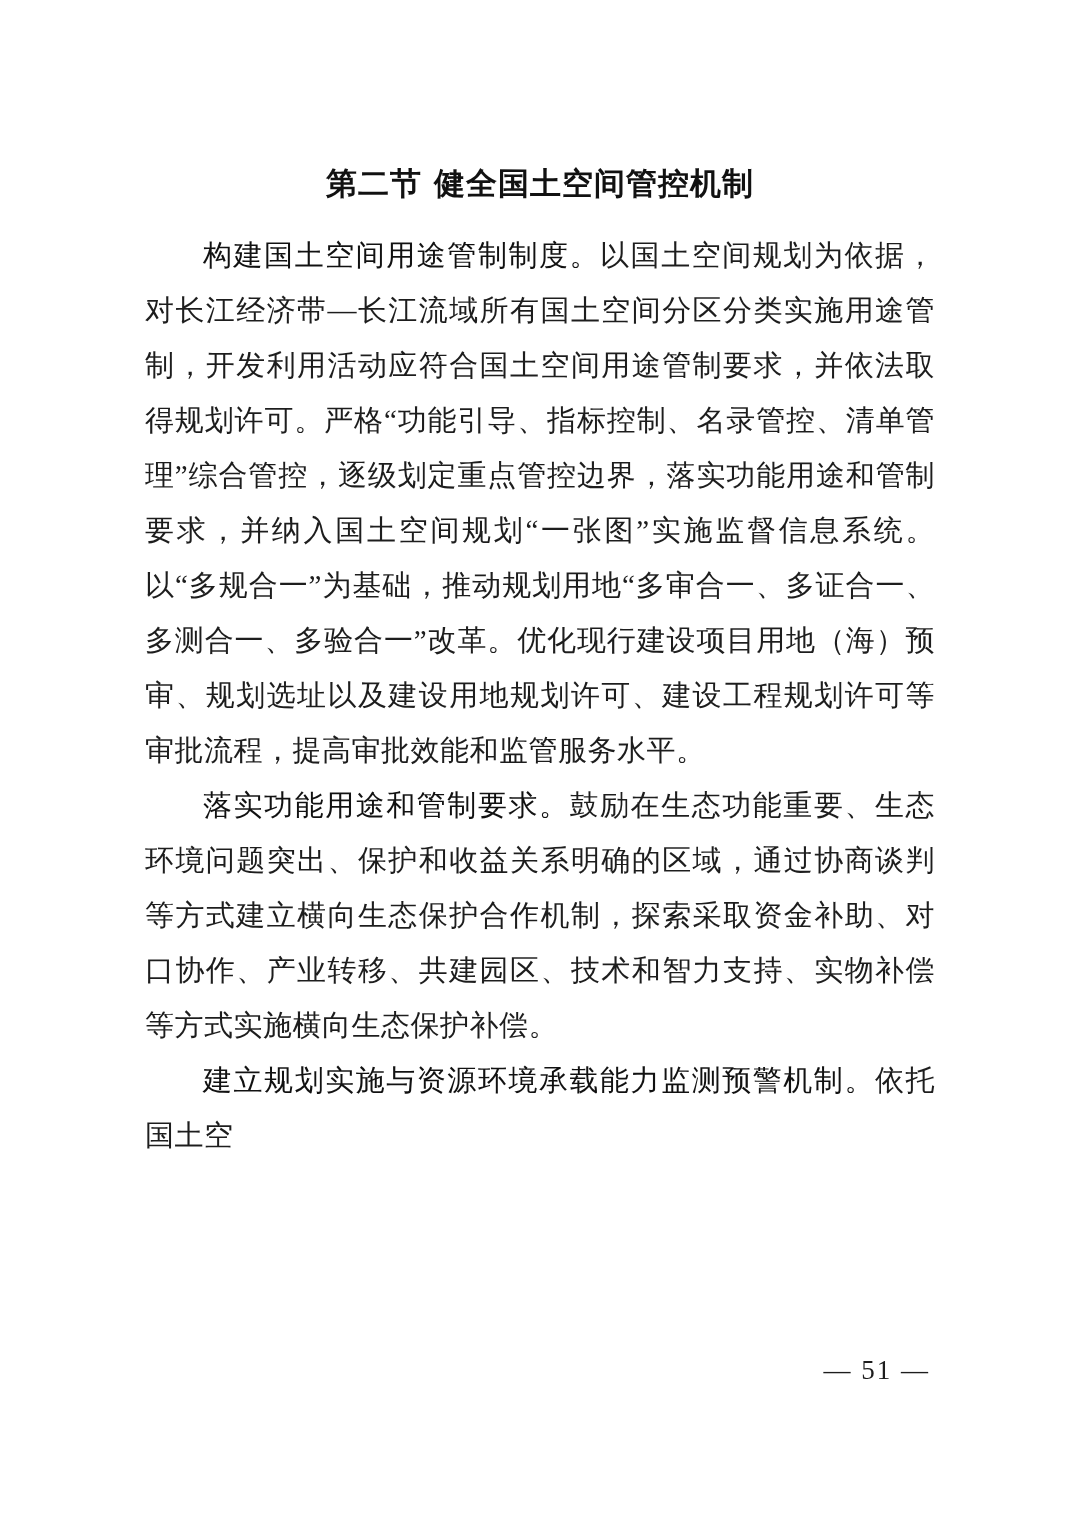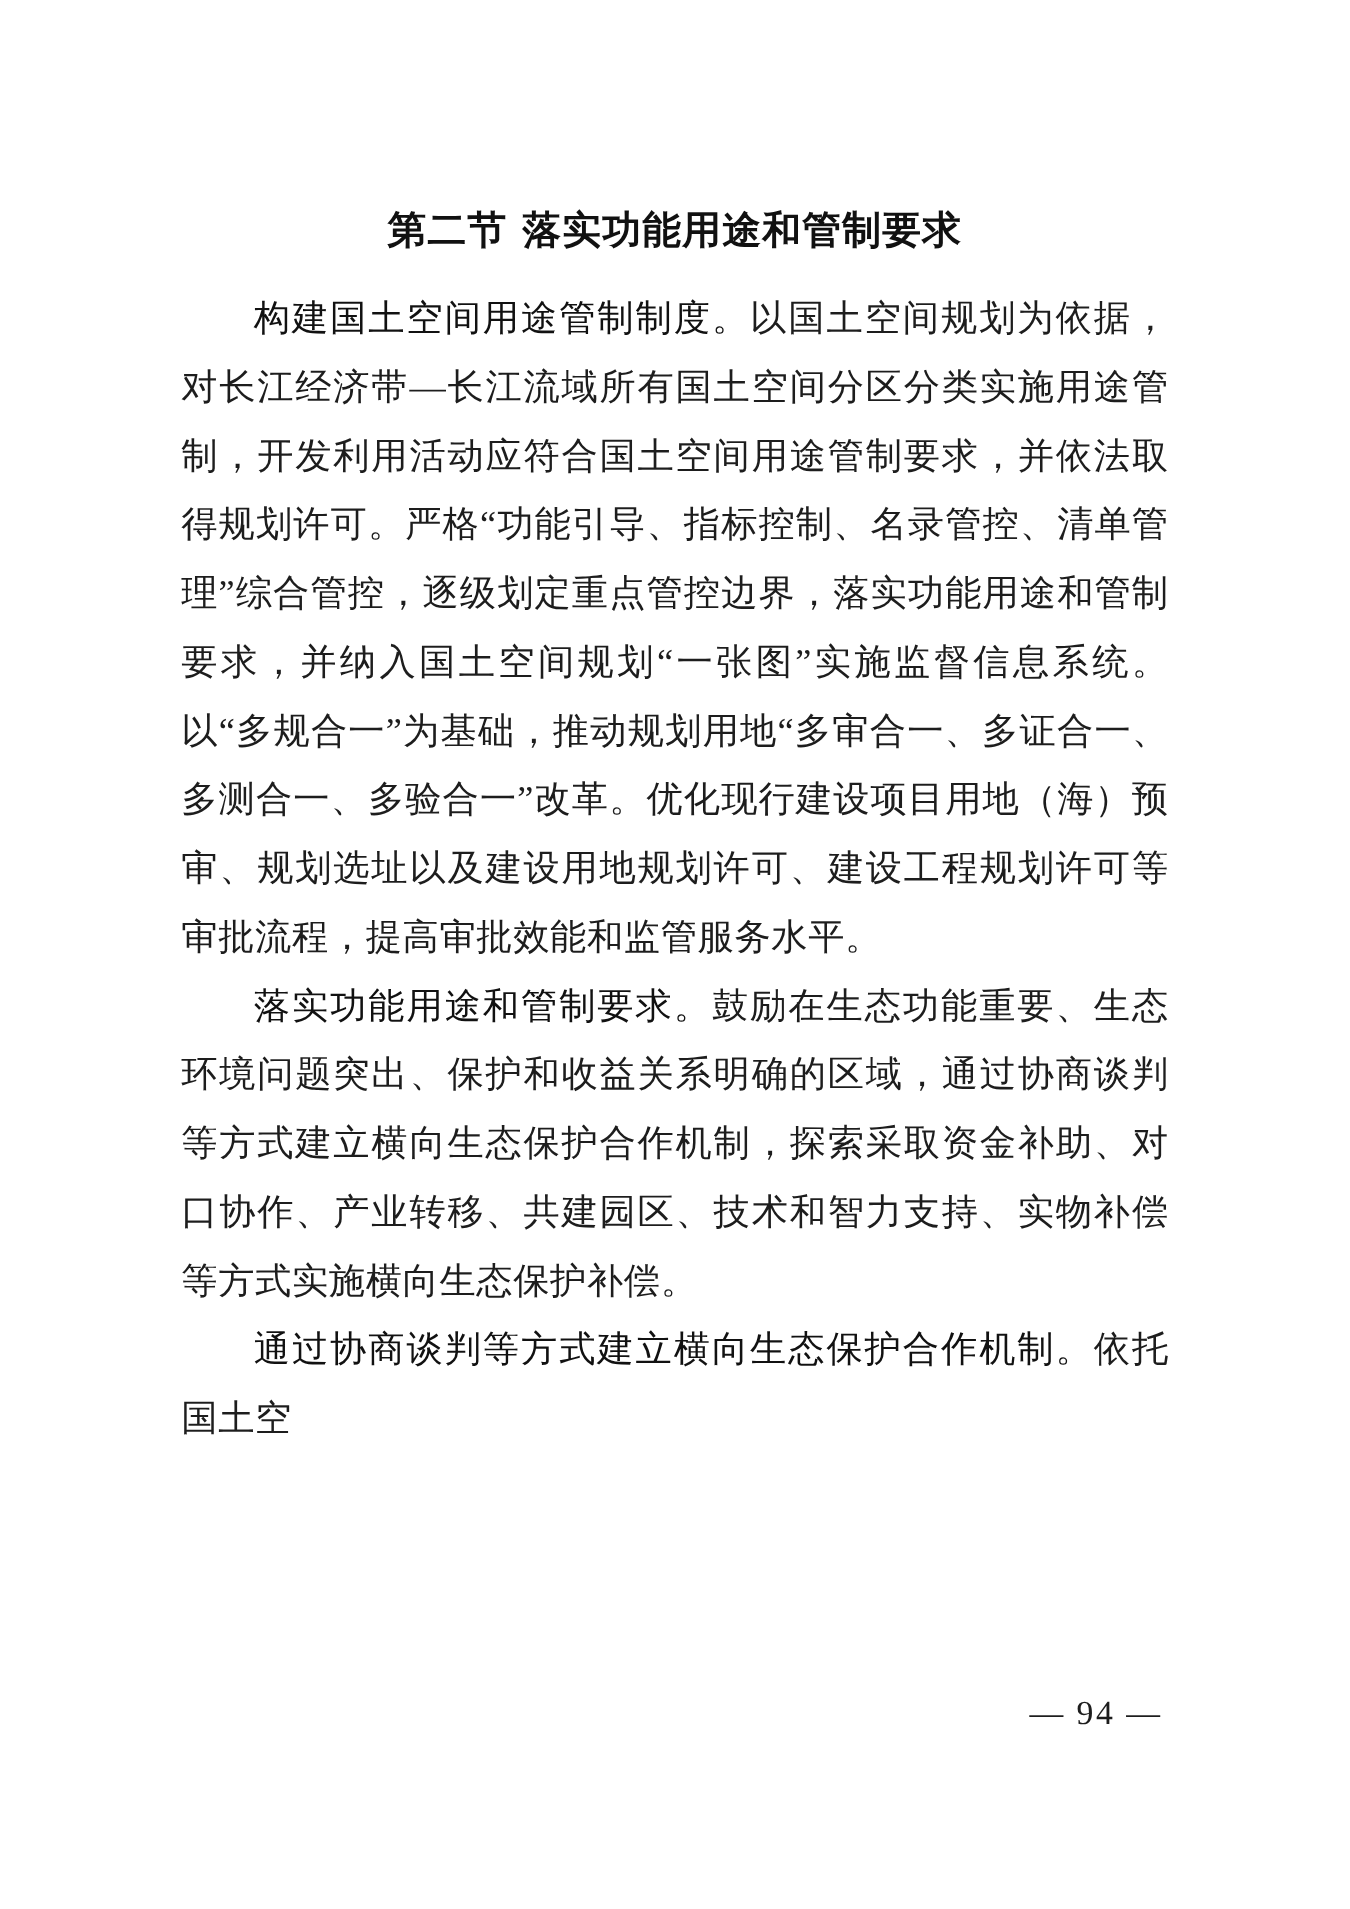--- a/index.html
+++ b/index.html
@@ -63,30 +63,30 @@
     letter-spacing: 2px;
     color: #1d1d1d;
     font-family: "Liberation Serif", serif;
   }
 </style>
 </head>
 <body>
 
 <div class="page">
 
-  <h1 class="section-title">第二节 落实功能用途和管制要求</h1>
+  <h1 class="section-title">第二节 健全国土空间管控机制</h1>
 
   <div class="doc-body">
 
     <p><span class="para-lead">构建国土空间用途管制制度。</span><span class="para-text">以国土空间规划为依据，对长江经济带—长江流域所有国土空间分区分类实施用途管制，开发利用活动应符合国土空间用途管制要求，并依法取得规划许可。严格“功能引导、指标控制、名录管控、清单管理”综合管控，逐级划定重点管控边界，落实功能用途和管制要求，并纳入国土空间规划“一张图”实施监督信息系统。以“多规合一”为基础，推动规划用地“多审合一、多证合一、多测合一、多验合一”改革。优化现行建设项目用地（海）预审、规划选址以及建设用地规划许可、建设工程规划许可等审批流程，提高审批效能和监管服务水平。</span></p>
 
 
     <p><span class="para-lead">落实功能用途和管制要求。</span><span class="para-text">鼓励在生态功能重要、生态环境问题突出、保护和收益关系明确的区域，通过协商谈判等方式建立横向生态保护合作机制，探索采取资金补助、对口协作、产业转移、共建园区、技术和智力支持、实物补偿等方式实施横向生态保护补偿。</span></p>
 
-    <p><span class="para-lead">通过协商谈判等方式建立横向生态保护合作机制。</span><span class="para-text">依托国土空</span></p>
+    <p><span class="para-lead">建立规划实施与资源环境承载能力监测预警机制。</span><span class="para-text">依托国土空</span></p>
 
   </div>
 
   <div class="page-footer">
-    <span>— 94 —</span>
+    <span>— 51 —</span>
   </div>
 
 </div>
 
 </body></html>

